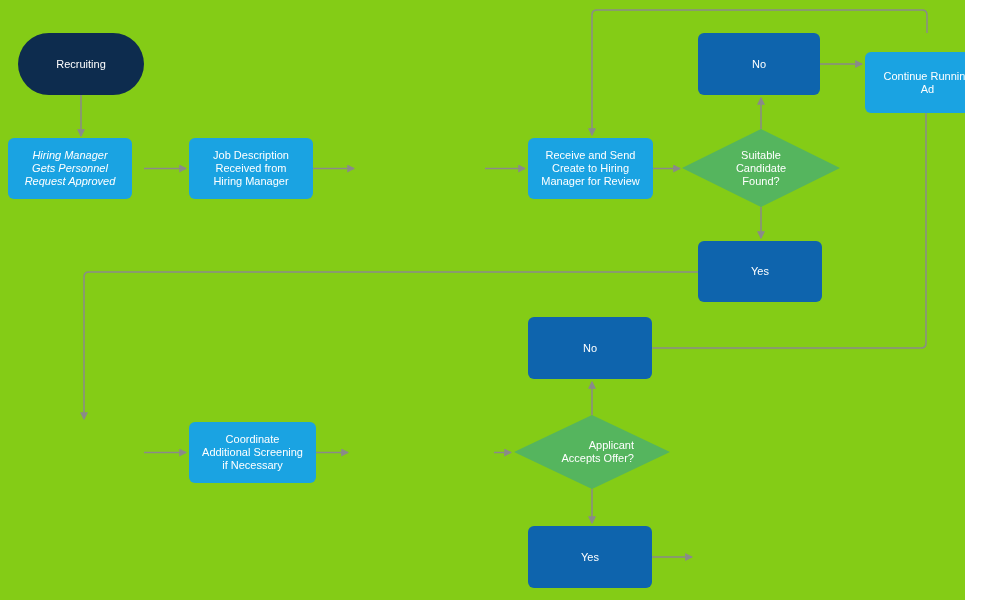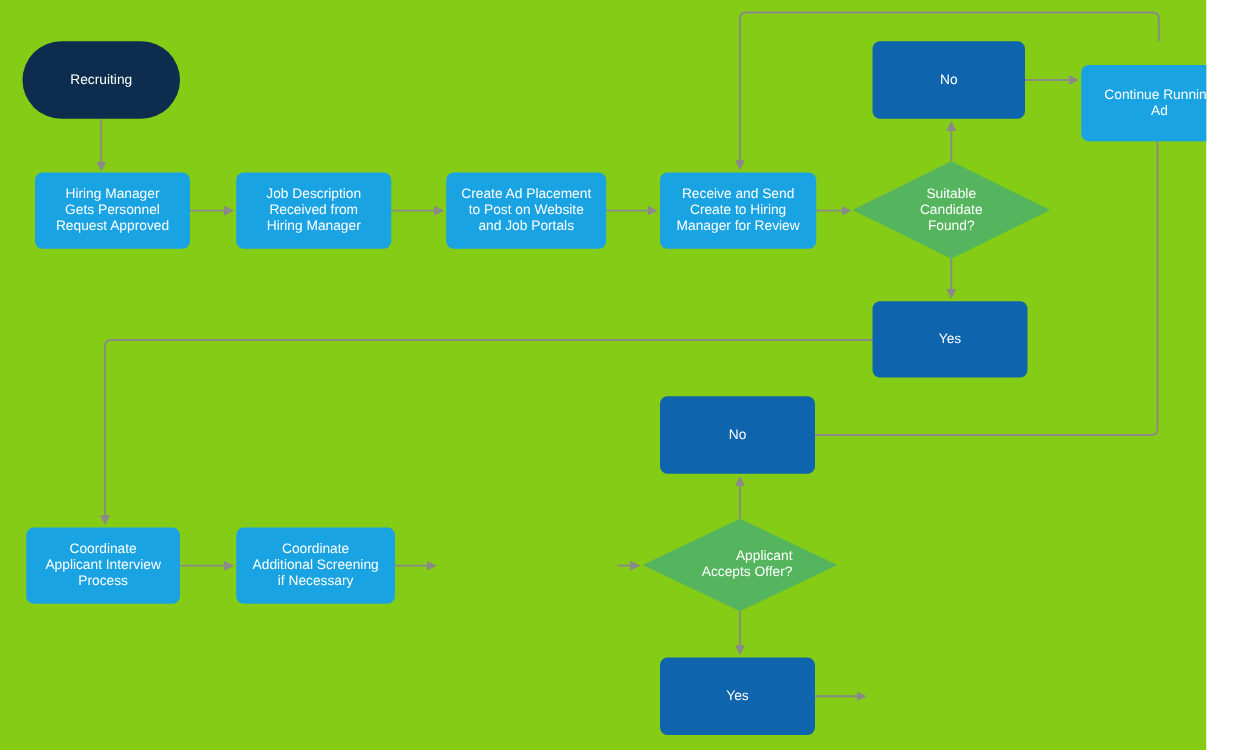--- a/index.html
+++ b/index.html
@@ -43,37 +43,35 @@
     <path class="edge" marker-end="url(#arrow)" d="M144 452.5 L186 452.5"></path>
     <path class="edge" marker-end="url(#arrow)" d="M316 452.5 L348 452.5"></path>
     <path class="edge" marker-end="url(#arrow)" d="M494 452.5 L511 452.5"></path>
     <path class="edge" marker-end="url(#arrow)" d="M592 415 L592 382"></path>
     <path class="edge" marker-end="url(#arrow)" d="M592 489 L592 523"></path>
     <path class="edge" marker-end="url(#arrow)" d="M652 557 L692 557"></path>
   </svg>
 
   <div class="node terminator" style="left:18px;top:33px;width:126px;height:62px;">Recruiting</div>
 
-  <div class="node process" style="left:28px;top:138px;width:124px;height:61px;padding:0 16px;">Hiring Manager Gets Personnel Request Approved</div>
+  <div class="node process" style="left:8px;top:138px;width:124px;height:61px;padding:0 16px;font-style:italic;">Hiring Manager Gets Personnel Request Approved</div>
 
   <div class="node process" style="left:189px;top:138px;width:124px;height:61px;padding:0 16px;">Job Description Received from Hiring Manager</div>
 
-  <div class="node process" style="left:357px;top:138px;width:128px;height:61px;padding:0 10px;">Create Ad Placement to Post on Website and Job Portals</div>
 
   <div class="node process" style="left:528px;top:138px;width:125px;height:61px;padding:0 13px;">Receive and Send Create to Hiring Manager for Review</div>
 
   <div class="node decision" style="left:682px;top:129px;width:158px;height:78px;padding:0 45px;">Suitable Candidate Found?</div>
 
   <div class="node branch" style="left:698px;top:33px;width:122px;height:62px;">No</div>
 
   <div class="node process" style="left:865px;top:33px;width:125px;height:61px;padding:0 14px;margin-top:19px;">Continue Running Ad</div>
 
   <div class="node branch" style="left:698px;top:241px;width:124px;height:61px;">Yes</div>
 
-  <div class="node process" style="left:21px;top:422px;width:123px;height:61px;padding:0 12px;">Coordinate Applicant Interview Process</div>
 
   <div class="node process" style="left:189px;top:422px;width:127px;height:61px;padding:0 12px;">Coordinate Additional Screening if Necessary</div>
 
 
   <div class="node decision" style="left:514px;top:415px;width:156px;height:74px;padding:0 36px;text-align:right;">Applicant Accepts Offer?</div>
 
   <div class="node branch" style="left:528px;top:317px;width:124px;height:62px;">No</div>
 
   <div class="node branch" style="left:528px;top:526px;width:124px;height:62px;">Yes</div>
 

